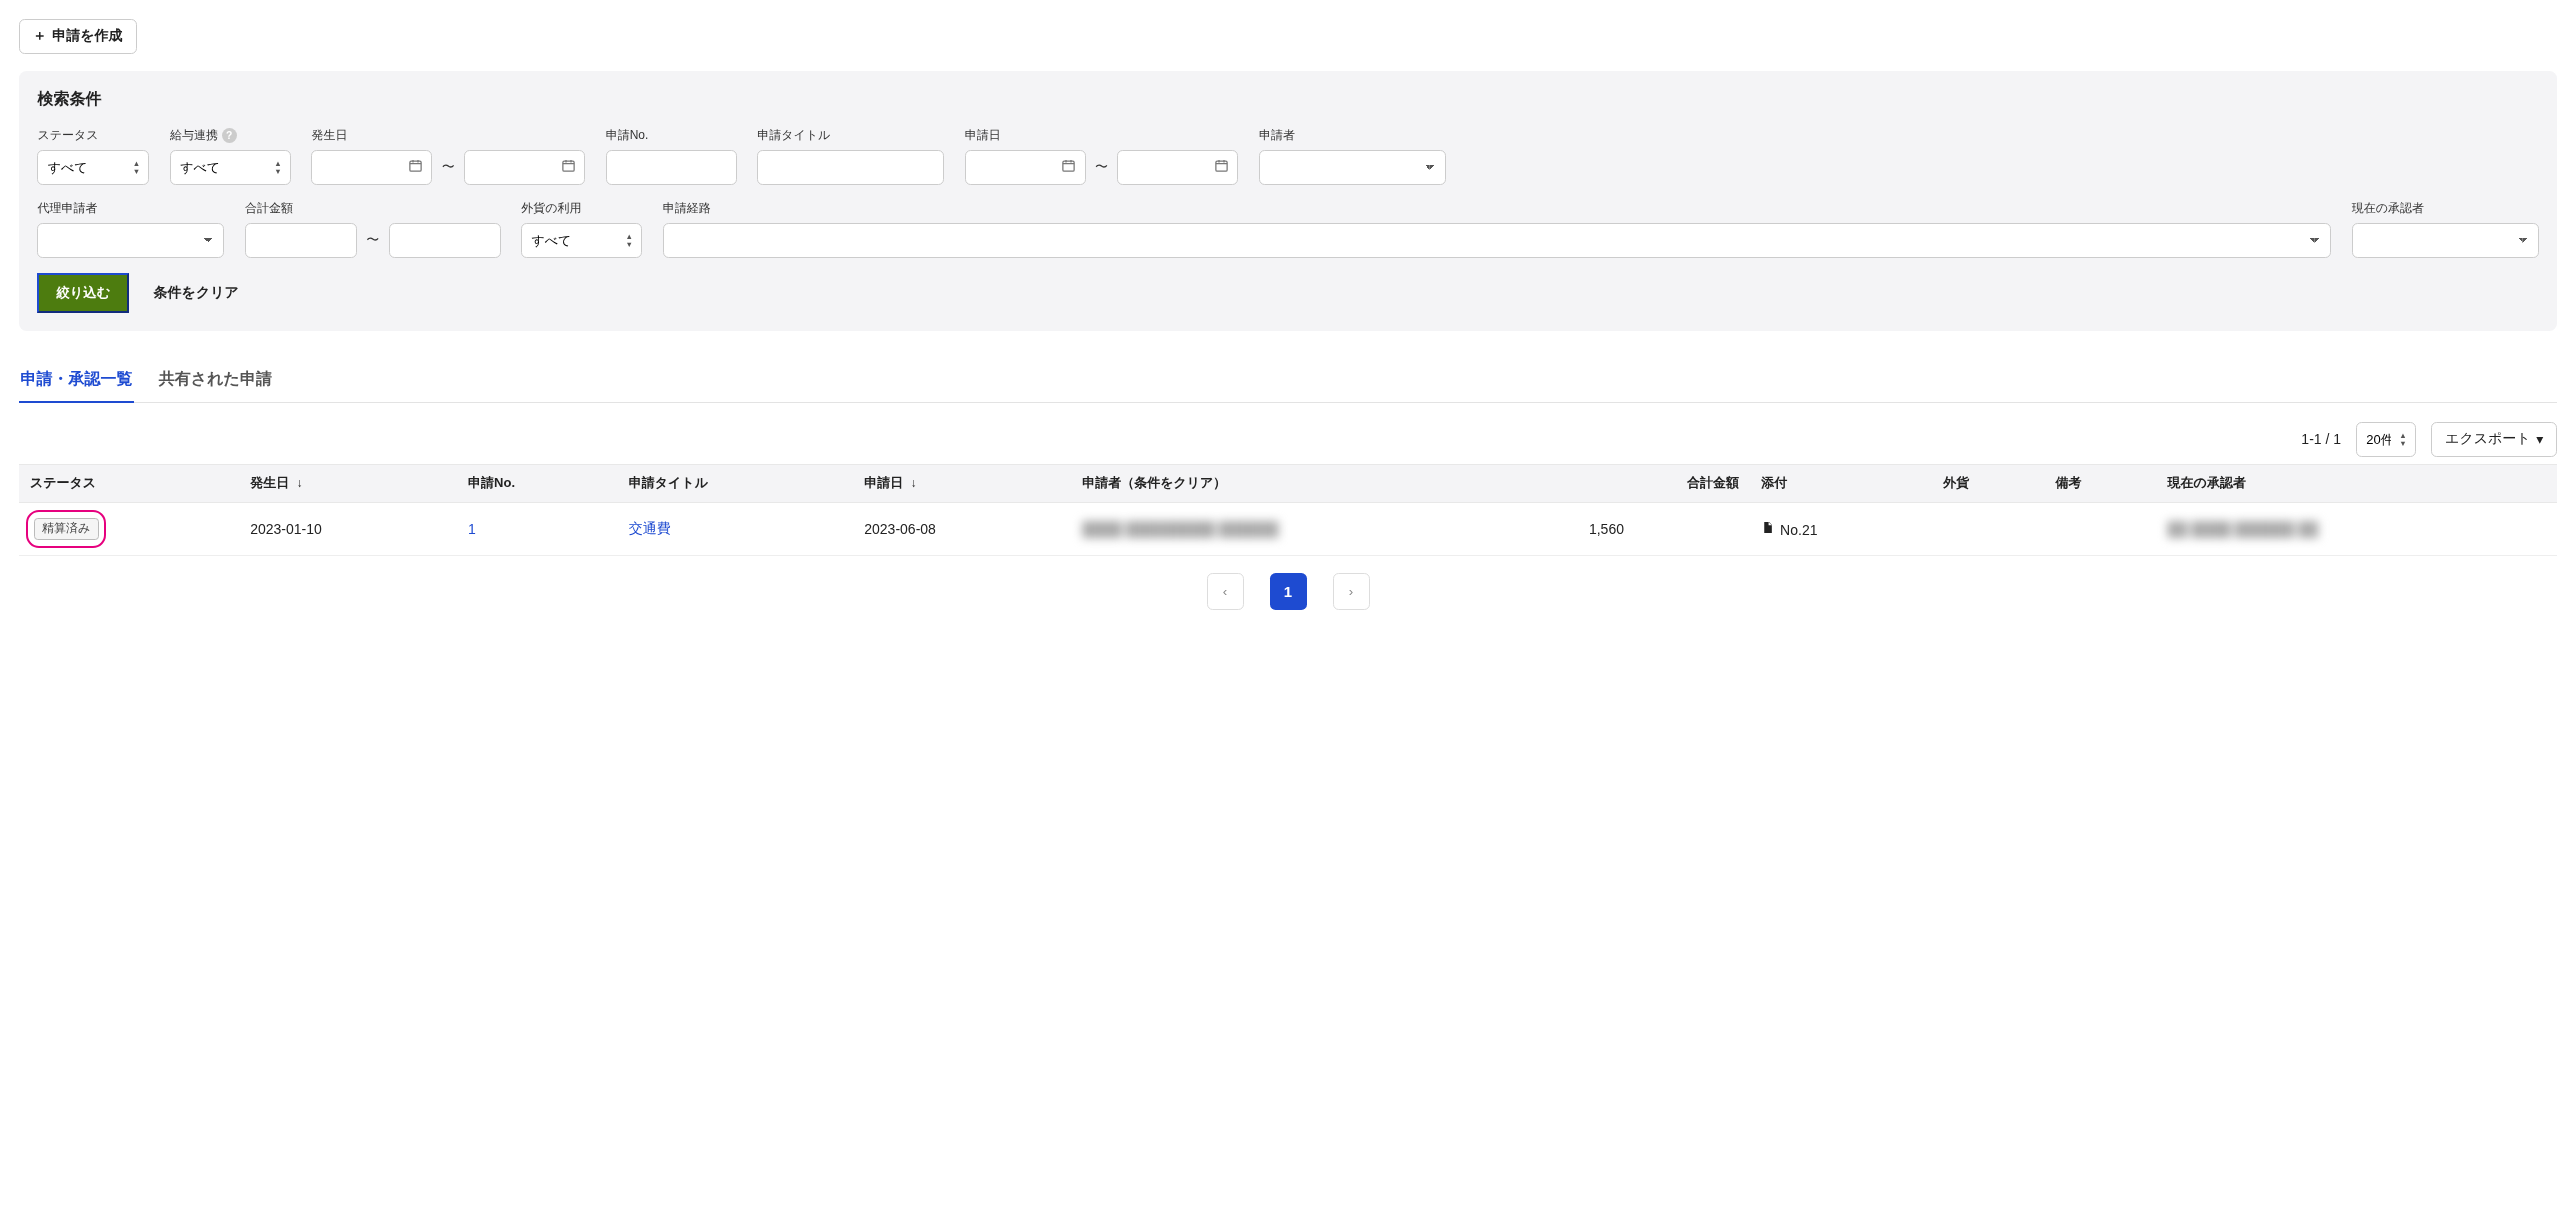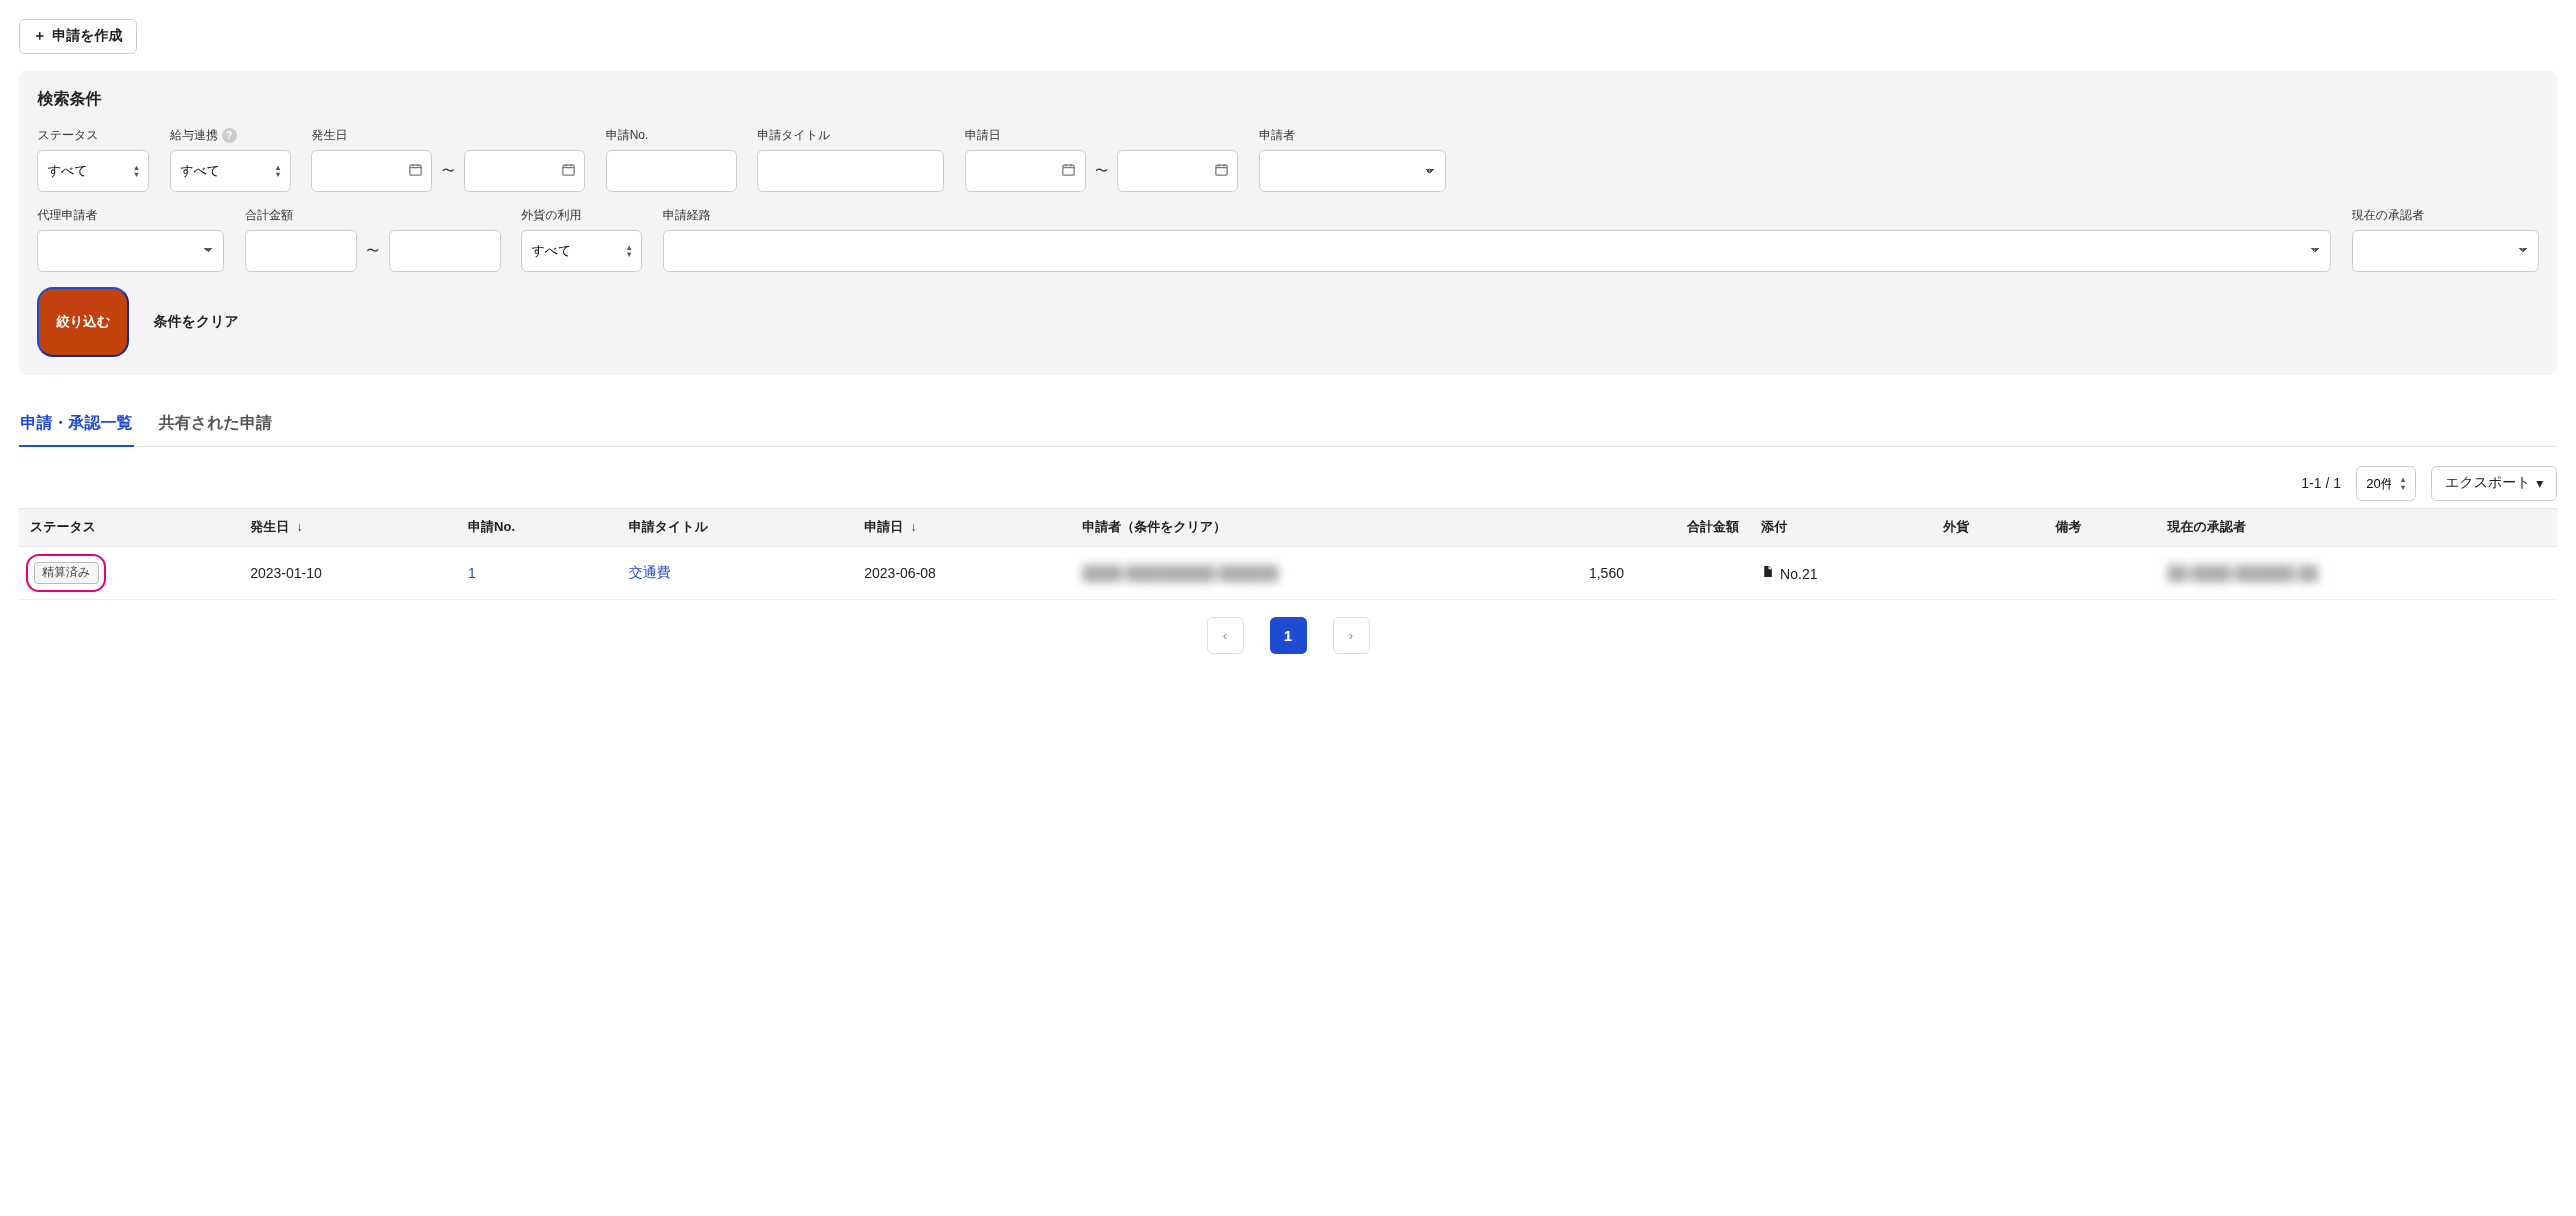--- a/index.html
+++ b/index.html
@@ -20,26 +20,25 @@
     background: #fff;
     border-radius: 5.6px;
     padding: 7.5px 13px;
     font-size: 14px;
     font-weight: 600;
     cursor: pointer;
     color: #222;
   }
 
   .btn-primary {
-    background: #c2410c;
+    background: #4d7c0f;
     border-color: #1e4bd1;
     color: #fff;
     font-weight: 600;
-    padding: 24px 17px;
-    border-radius: 16px;
+    padding: 9px 17px;
   }
 
   .btn-clear {
     border: none;
     background: transparent;
     font-weight: 600;
     color: #222;
     cursor: pointer;
     font-size: 14px;
     padding: 9.3px 5.6px;
@@ -95,21 +94,21 @@
     justify-content: center;
     width: 15px; height: 15px;
     border-radius: 50%;
     background: #ccc;
     color: #fff;
     font-size: 10.3px;
     font-weight: 700;
   }
 
   .ctrl-select, .ctrl-input, .ctrl-date {
-    height: 42px;
+    height: 35px;
     border: 0.9px solid #ccc;
     border-radius: 5.6px;
     background: #fff;
     padding: 0 9.3px;
     font-size: 13px;
   }
   .ctrl-select {
     appearance: none;
     background-image: linear-gradient(45deg, transparent 50%, #555 50%), linear-gradient(135deg, #555 50%, transparent 50%);
     background-position: calc(100% - 15px) 50%, calc(100% - 10.3px) 50%;

